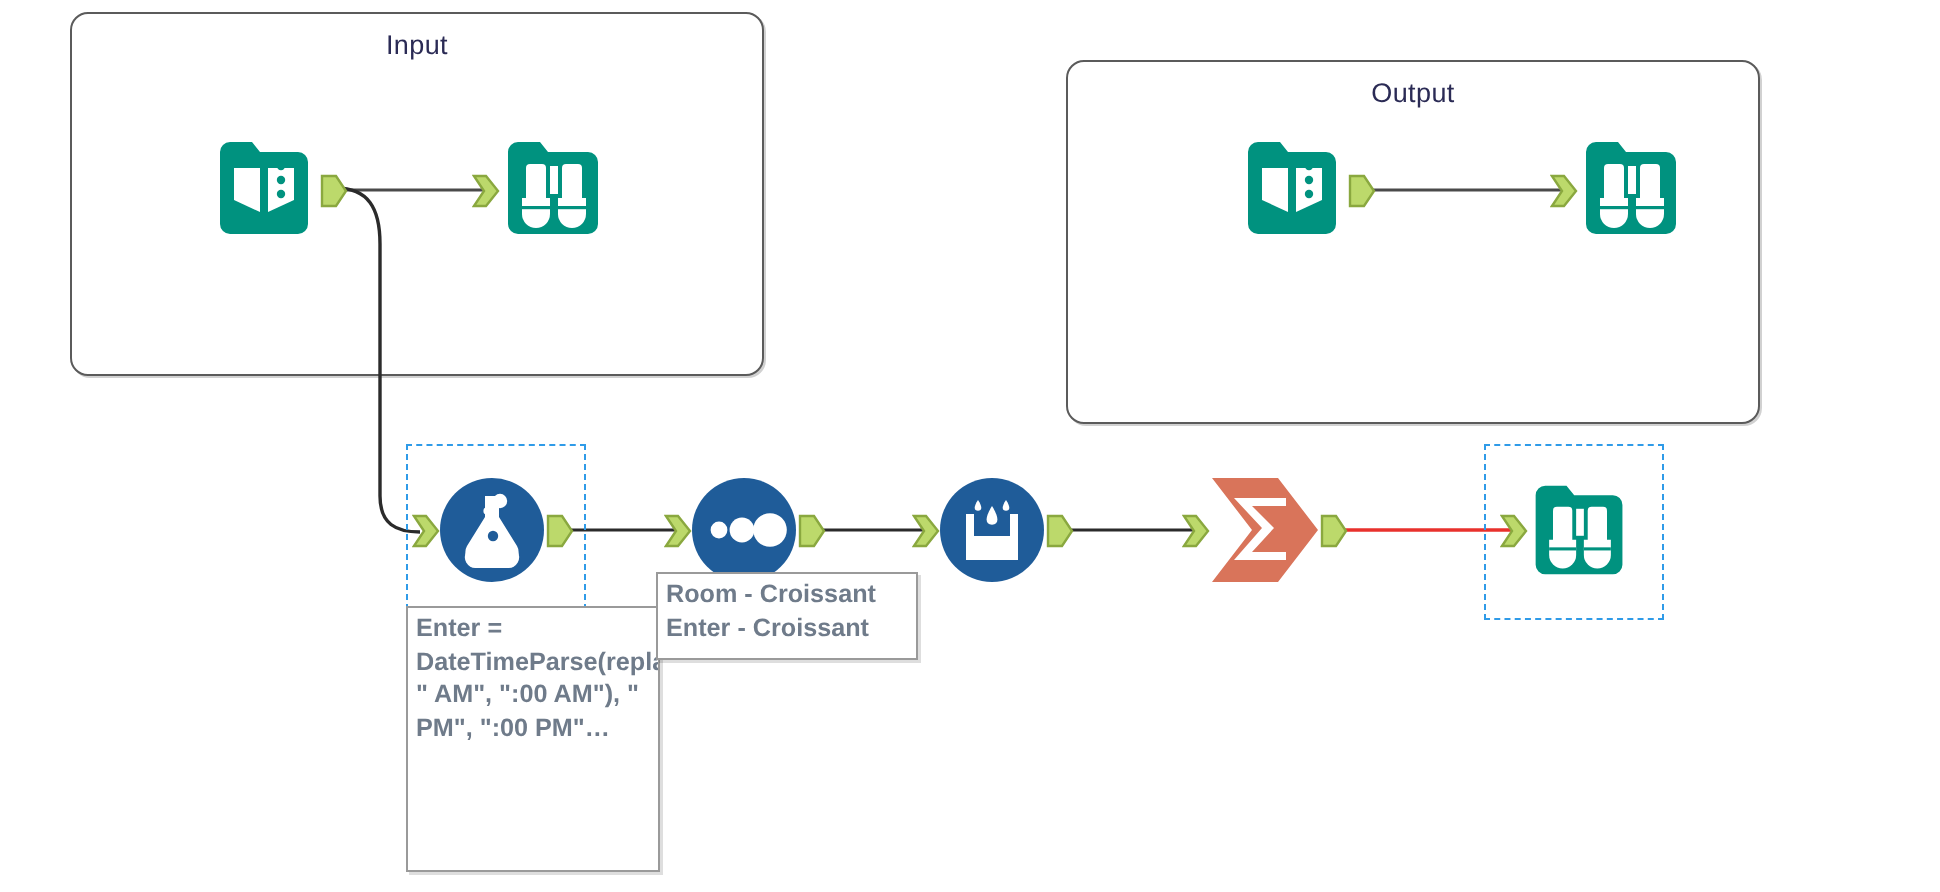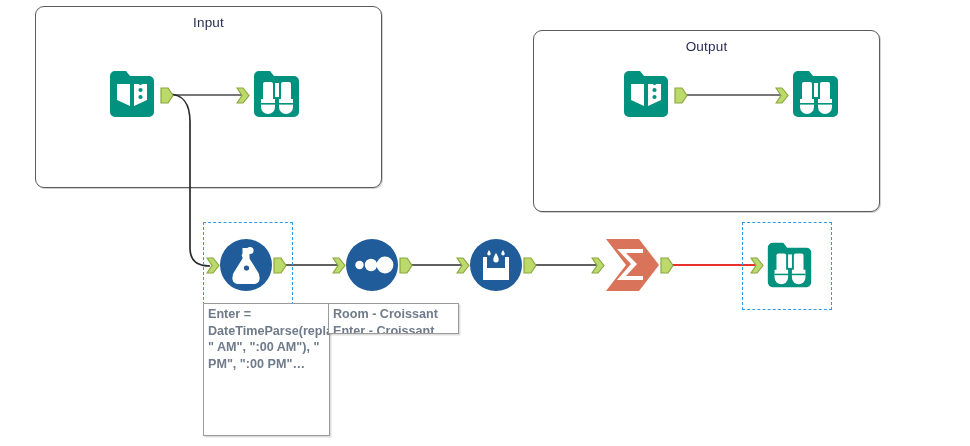--- a/index.html
+++ b/index.html
@@ -196,17 +196,17 @@
       <rect x="26" y="17" width="4" height="14" fill="#fff"></rect>
       <path d="M12 33 h14 v8 a7 7 0 0 1 -14 0 Z" fill="#fff"></path>
       <path d="M30 33 h14 v8 a7 7 0 0 1 -14 0 Z" fill="#fff"></path>
       <rect x="12" y="37" width="14" height="1.6" fill="#00927f"></rect>
       <rect x="30" y="37" width="14" height="1.6" fill="#00927f"></rect>
     </svg>
   </div>
 
   <div class="note" style="left:203px;top:303px;width:127px;height:133px;">Enter = DateTimeParse(replace(replace([Enter], " AM", ":00 AM"), " PM", ":00 PM"…</div>
 
-  <div class="note" style="left:328px;top:303px;width:131px;height:31px;">Room - Croissant
+  <div class="note" style="left:328px;top:286px;width:131px;height:44px;">Room - Croissant
 Enter - Croissant</div>
 
 
 </div>
 
 </body></html>

